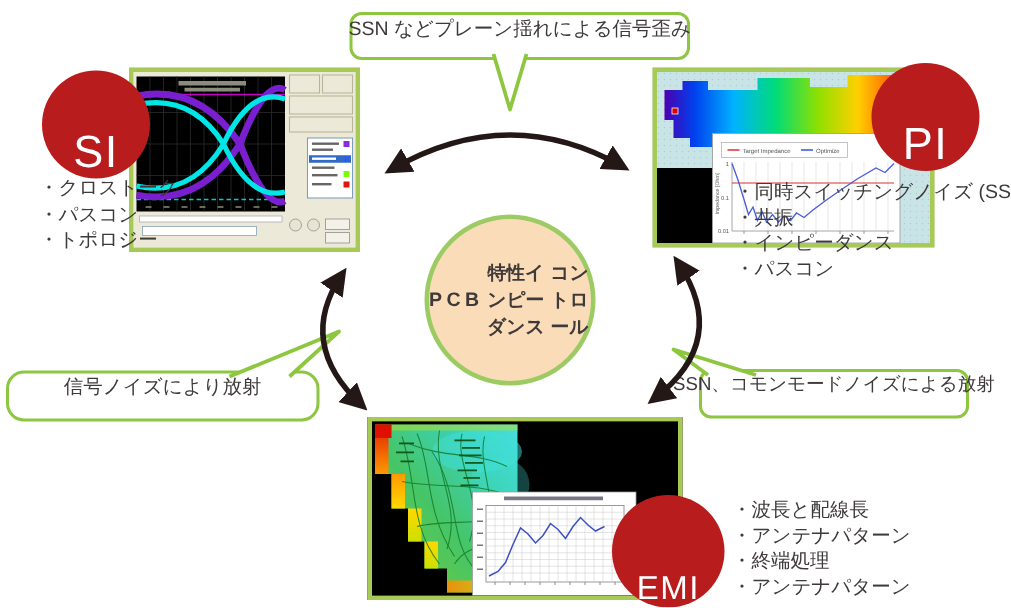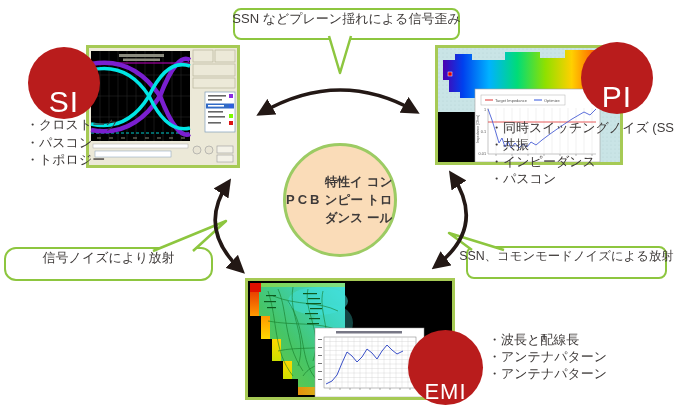--- a/index.html
+++ b/index.html
@@ -37,21 +37,21 @@
   #pi-bullets{left:490px;top:119px;line-height:17px;}
   #emi-bullets{left:488px;top:331px;line-height:17px;}
   
   .bubble{
     position:absolute;background:#fff;border:2.5px solid #8DC63F;border-radius:8px;
     box-sizing:border-box;display:flex;align-items:flex-start;justify-content:center;
     font-size:13px;z-index:4;white-space:nowrap;
   }
   #bubble-top{left:233px;top:8px;width:227px;height:32px;}
   #bubble-left{left:4px;top:247px;width:209px;height:34px;border-radius:12px;}
-  #bubble-right{left:466px;top:246px;width:201px;height:33px;font-size:12.4px;}
+  #bubble-right{left:466px;top:246px;width:180px;height:33px;font-size:12.4px;}
   
   #overlay{position:absolute;left:0;top:0;z-index:5;pointer-events:none;}
 </style>
 </head>
 <body>
 
 <div class="stage">
 
   <div class="shot" id="si-shot">
     <svg width="148" height="117" viewBox="0 0 148 117">
@@ -245,20 +245,21 @@
   </ul>
   <ul class="bullets" id="pi-bullets">
     <li>・同時スイッチングノイズ (SSN)</li>
     <li>・共振</li>
     <li>・インピーダンス</li>
     <li>・パスコン</li>
   </ul>
   <ul class="bullets" id="emi-bullets">
     <li>・波長と配線長</li>
     <li>・アンテナパターン</li>
+    <li>・終端処理</li>
     <li>・アンテナパターン</li>
   </ul>
 
   <div class="center-circle">
     <span class="pcb">PCB</span>
     <span>特性インピーダンス</span>
     <span>コントロール</span>
   </div>
 
   <div class="bubble" id="bubble-top">

